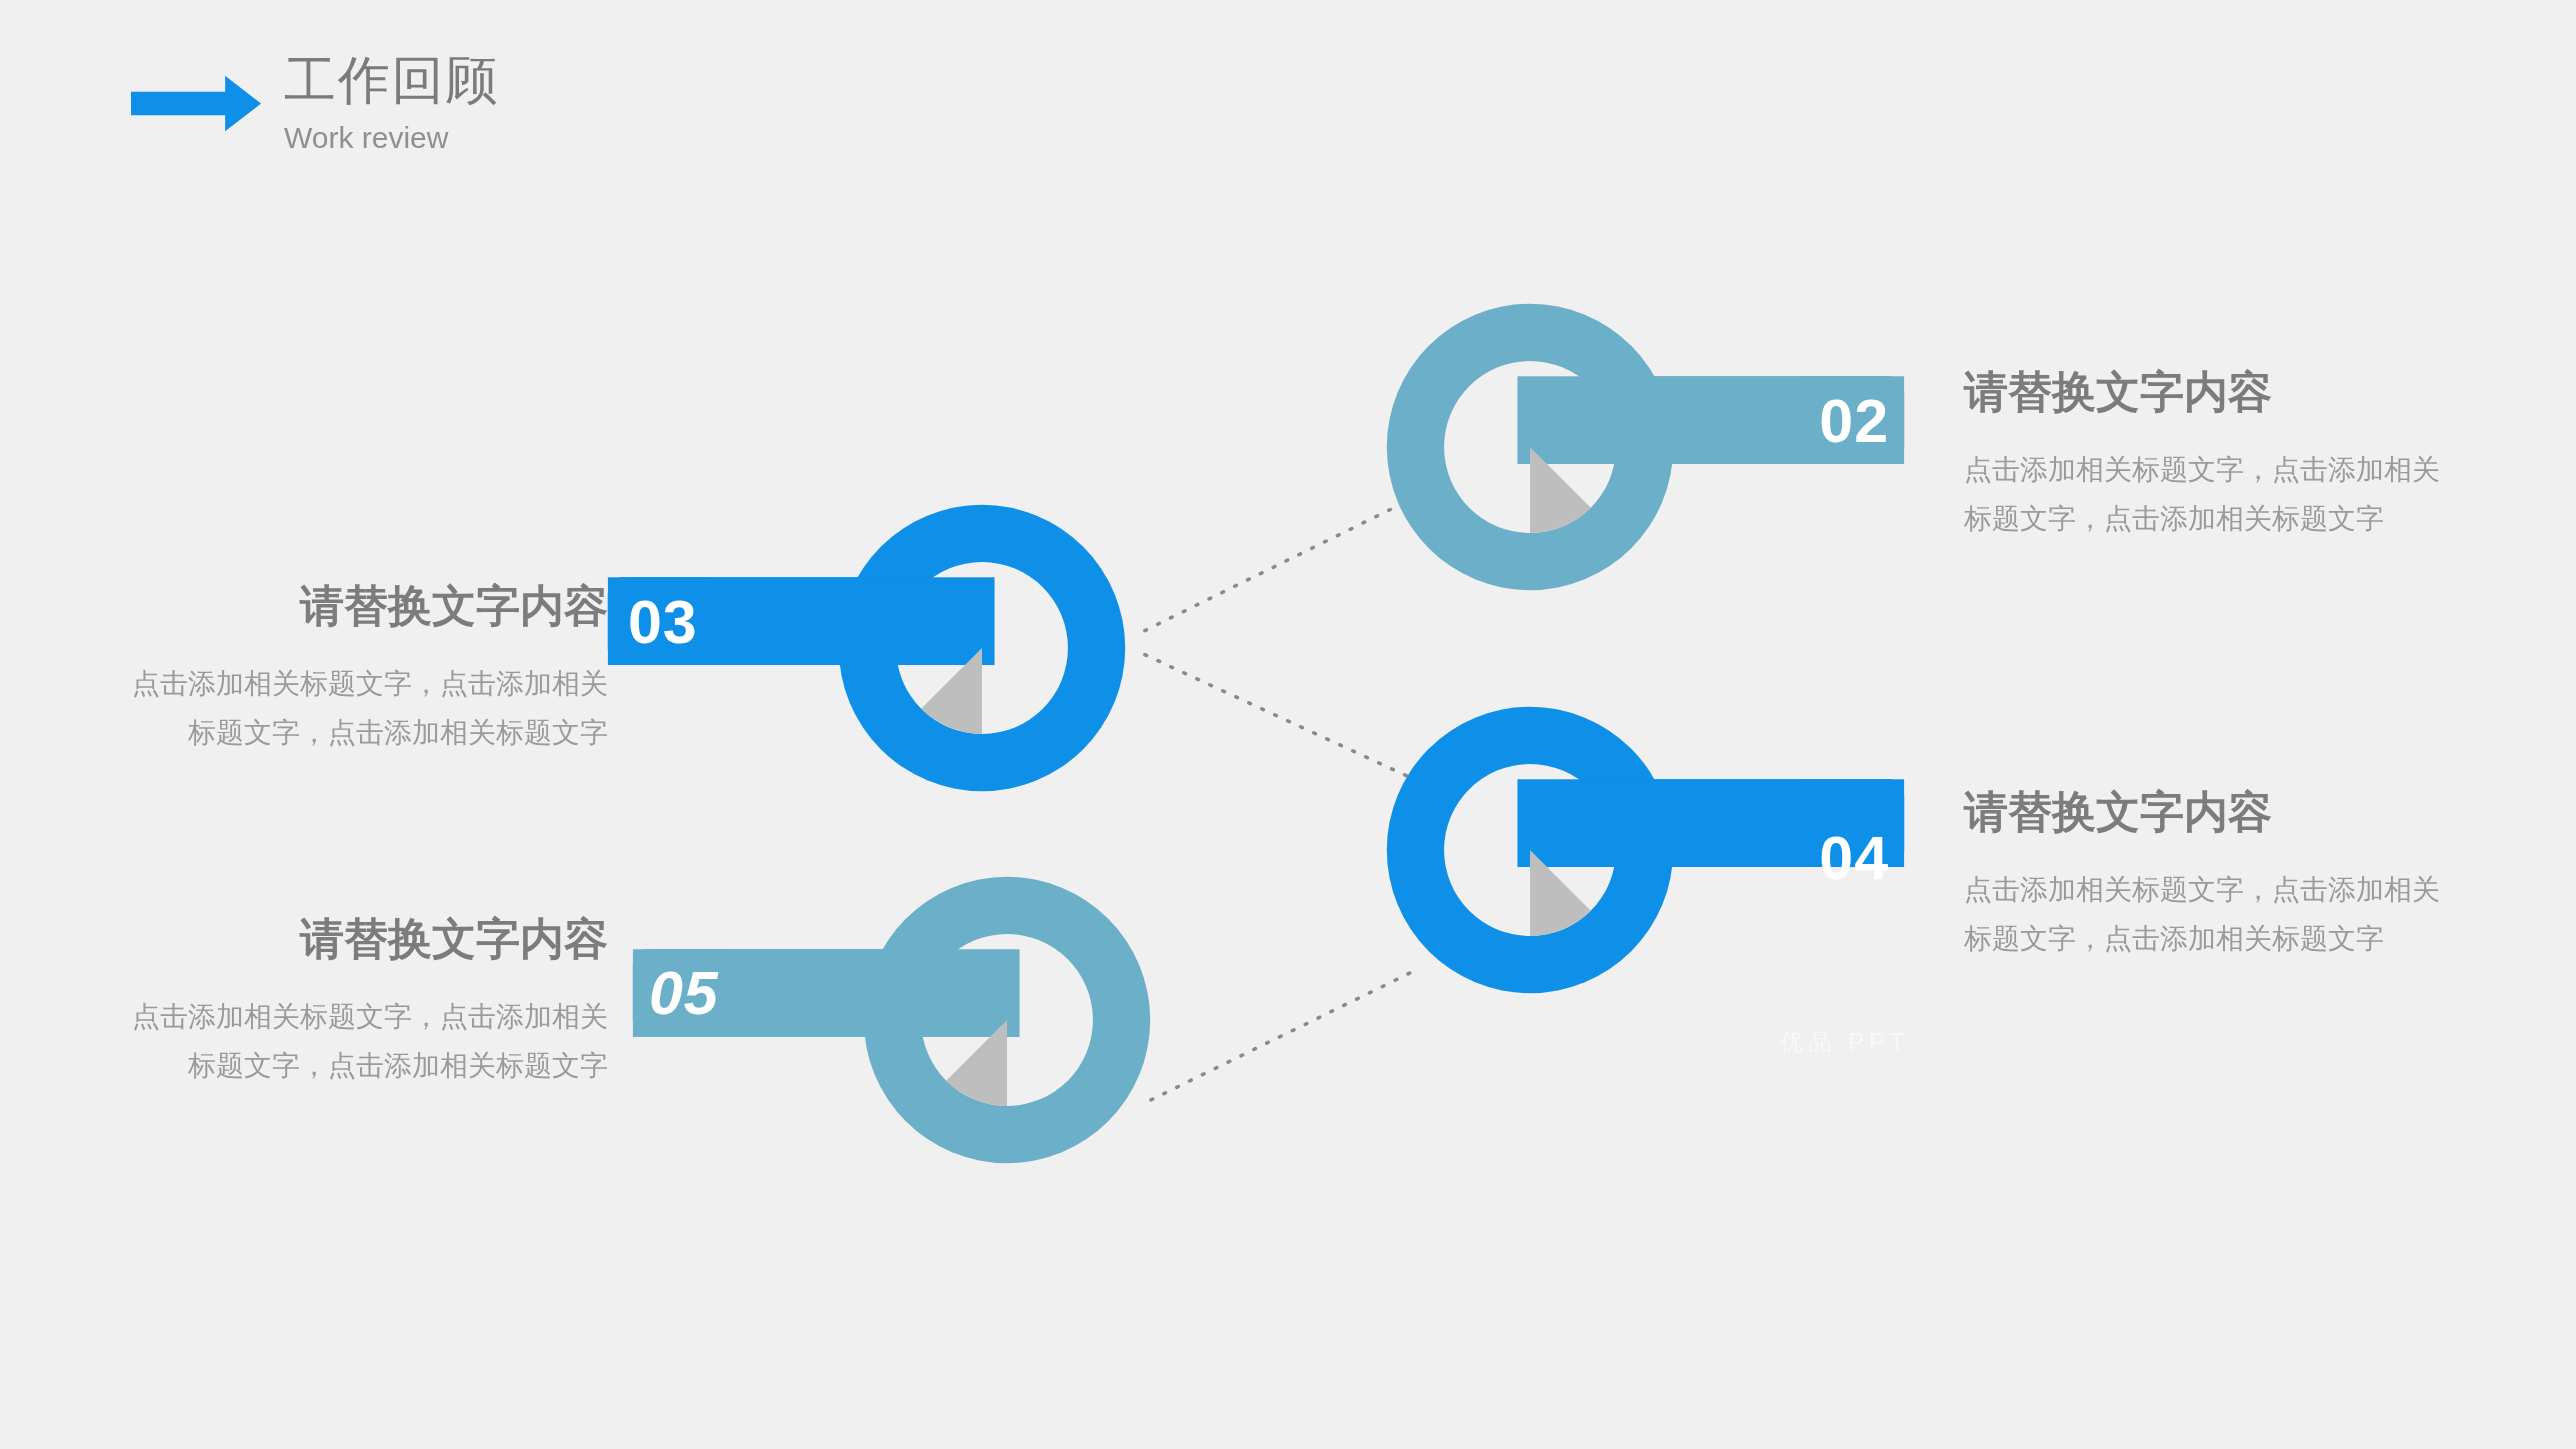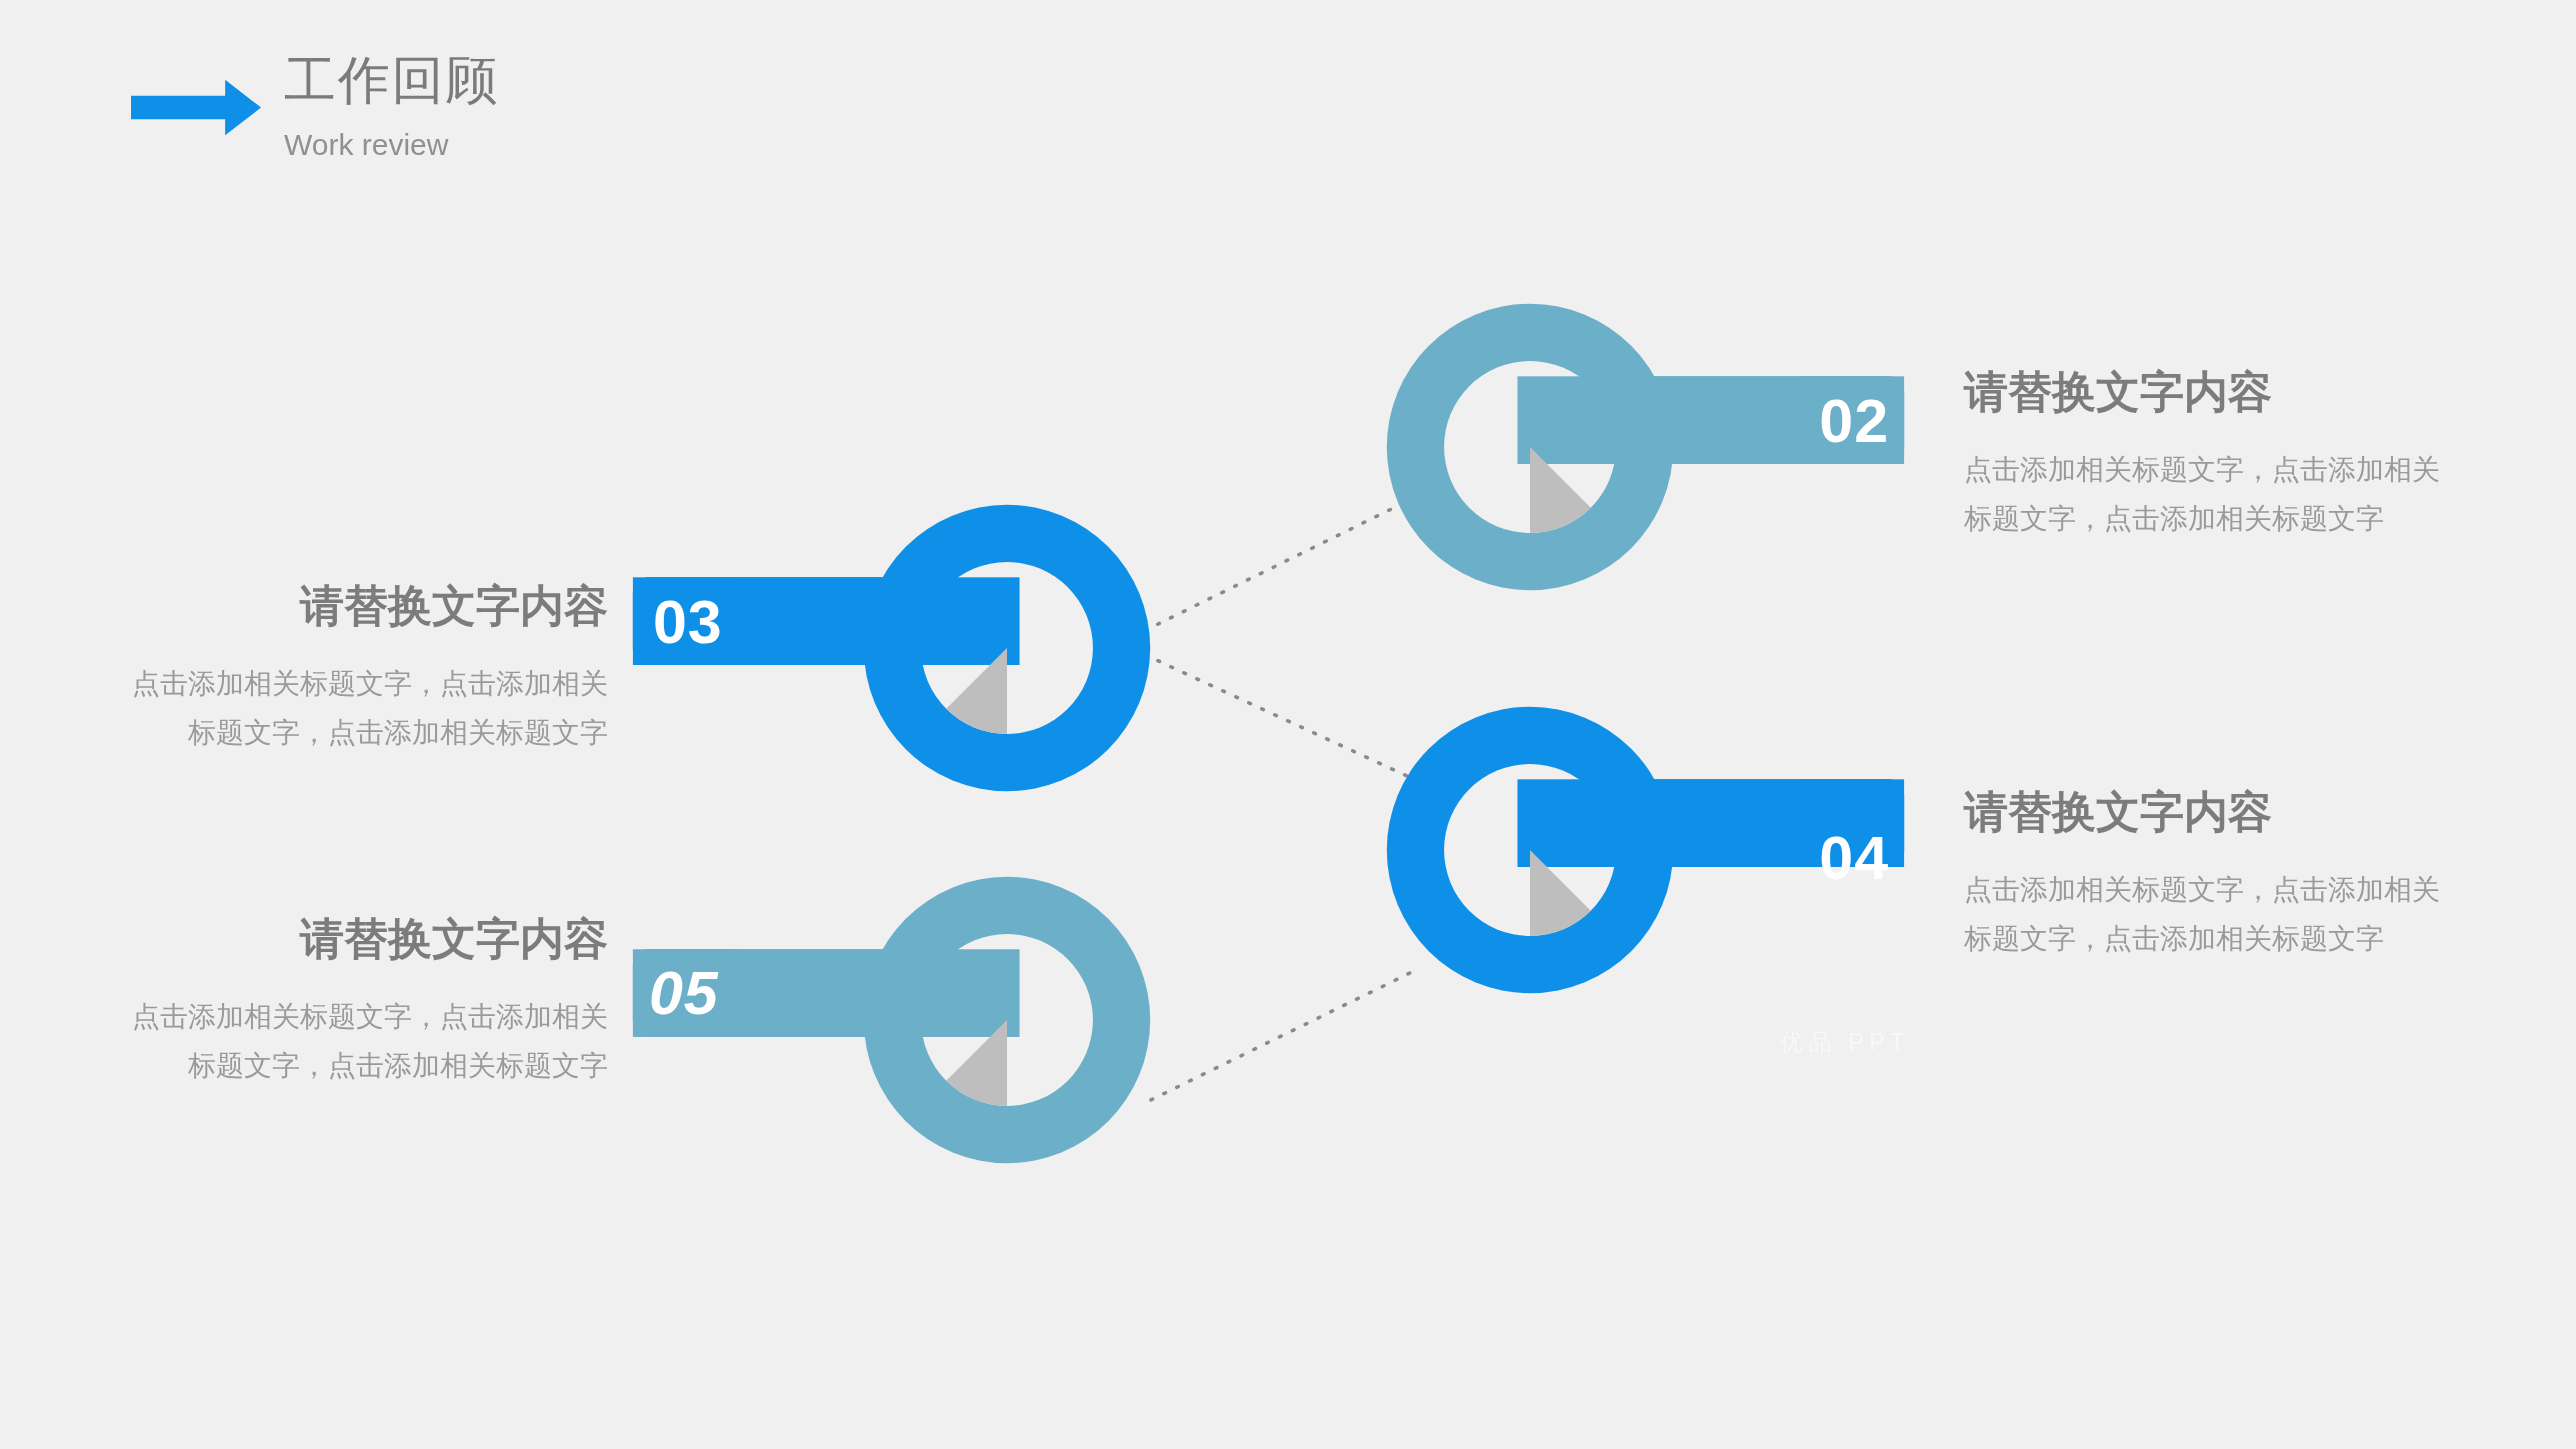--- a/index.html
+++ b/index.html
@@ -42,21 +42,21 @@
     font-size: 52px;
     color: #7b7b7b;
     letter-spacing: 1.8px;
     font-weight: 400;
     white-space: nowrap;
   }
   #header-subtitle {
     font-size: 30px;
     color: #909090;
     font-weight: 400;
-    margin-top: 24px;
+    margin-top: 17px;
     white-space: nowrap;
   }
 
   
   #connectors {
     position: absolute;
     left: 0; top: 0;
     width: 2576px;
     height: 1449px;
     pointer-events: none;
@@ -152,21 +152,21 @@
       <path d="M162 162 L162 258 A96 96 0 0 0 230 230 Z" fill="#bebebe"></path>
     </svg>
     <div class="key-number" style="left:361px; top:89px; width:143px; text-align:right;">02</div>
   </div>
 
   <div class="txt txt-right" style="left:1964px; top:367px;">
     <div class="txt-title">请替换文字内容</div>
     <div class="txt-body">点击添加相关标题文字，点击添加相关标题文字，点击添加相关标题文字</div>
   </div>
 
-  <div class="node" id="node-03" style="left:615px; top:503px; width:537px; height:290px;">
+  <div class="node" id="node-03" style="left:590px; top:503px; width:537px; height:290px;">
     <svg class="key-svg" width="537" height="290" viewBox="0 0 600 324">
       <rect x="20" y="83" width="432" height="98" rx="18" ry="18" fill="#0e90e8"></rect>
       <circle cx="438" cy="162" r="160" fill="#0e90e8"></circle>
       <circle cx="438" cy="162" r="96" fill="#f0f0f0"></circle>
       <rect x="20" y="83" width="432" height="98" rx="0" ry="0" fill="#0e90e8"></rect>
       <rect x="20" y="83" width="130" height="98" rx="18" ry="18" fill="#0e90e8"></rect>
       <path d="M438 162 L438 258 A96 96 0 0 1 370 230 Z" fill="#bebebe"></path>
     </svg>
     <div class="key-number" style="left:38px; top:89px; width:143px; text-align:left;">03</div>
   </div>

